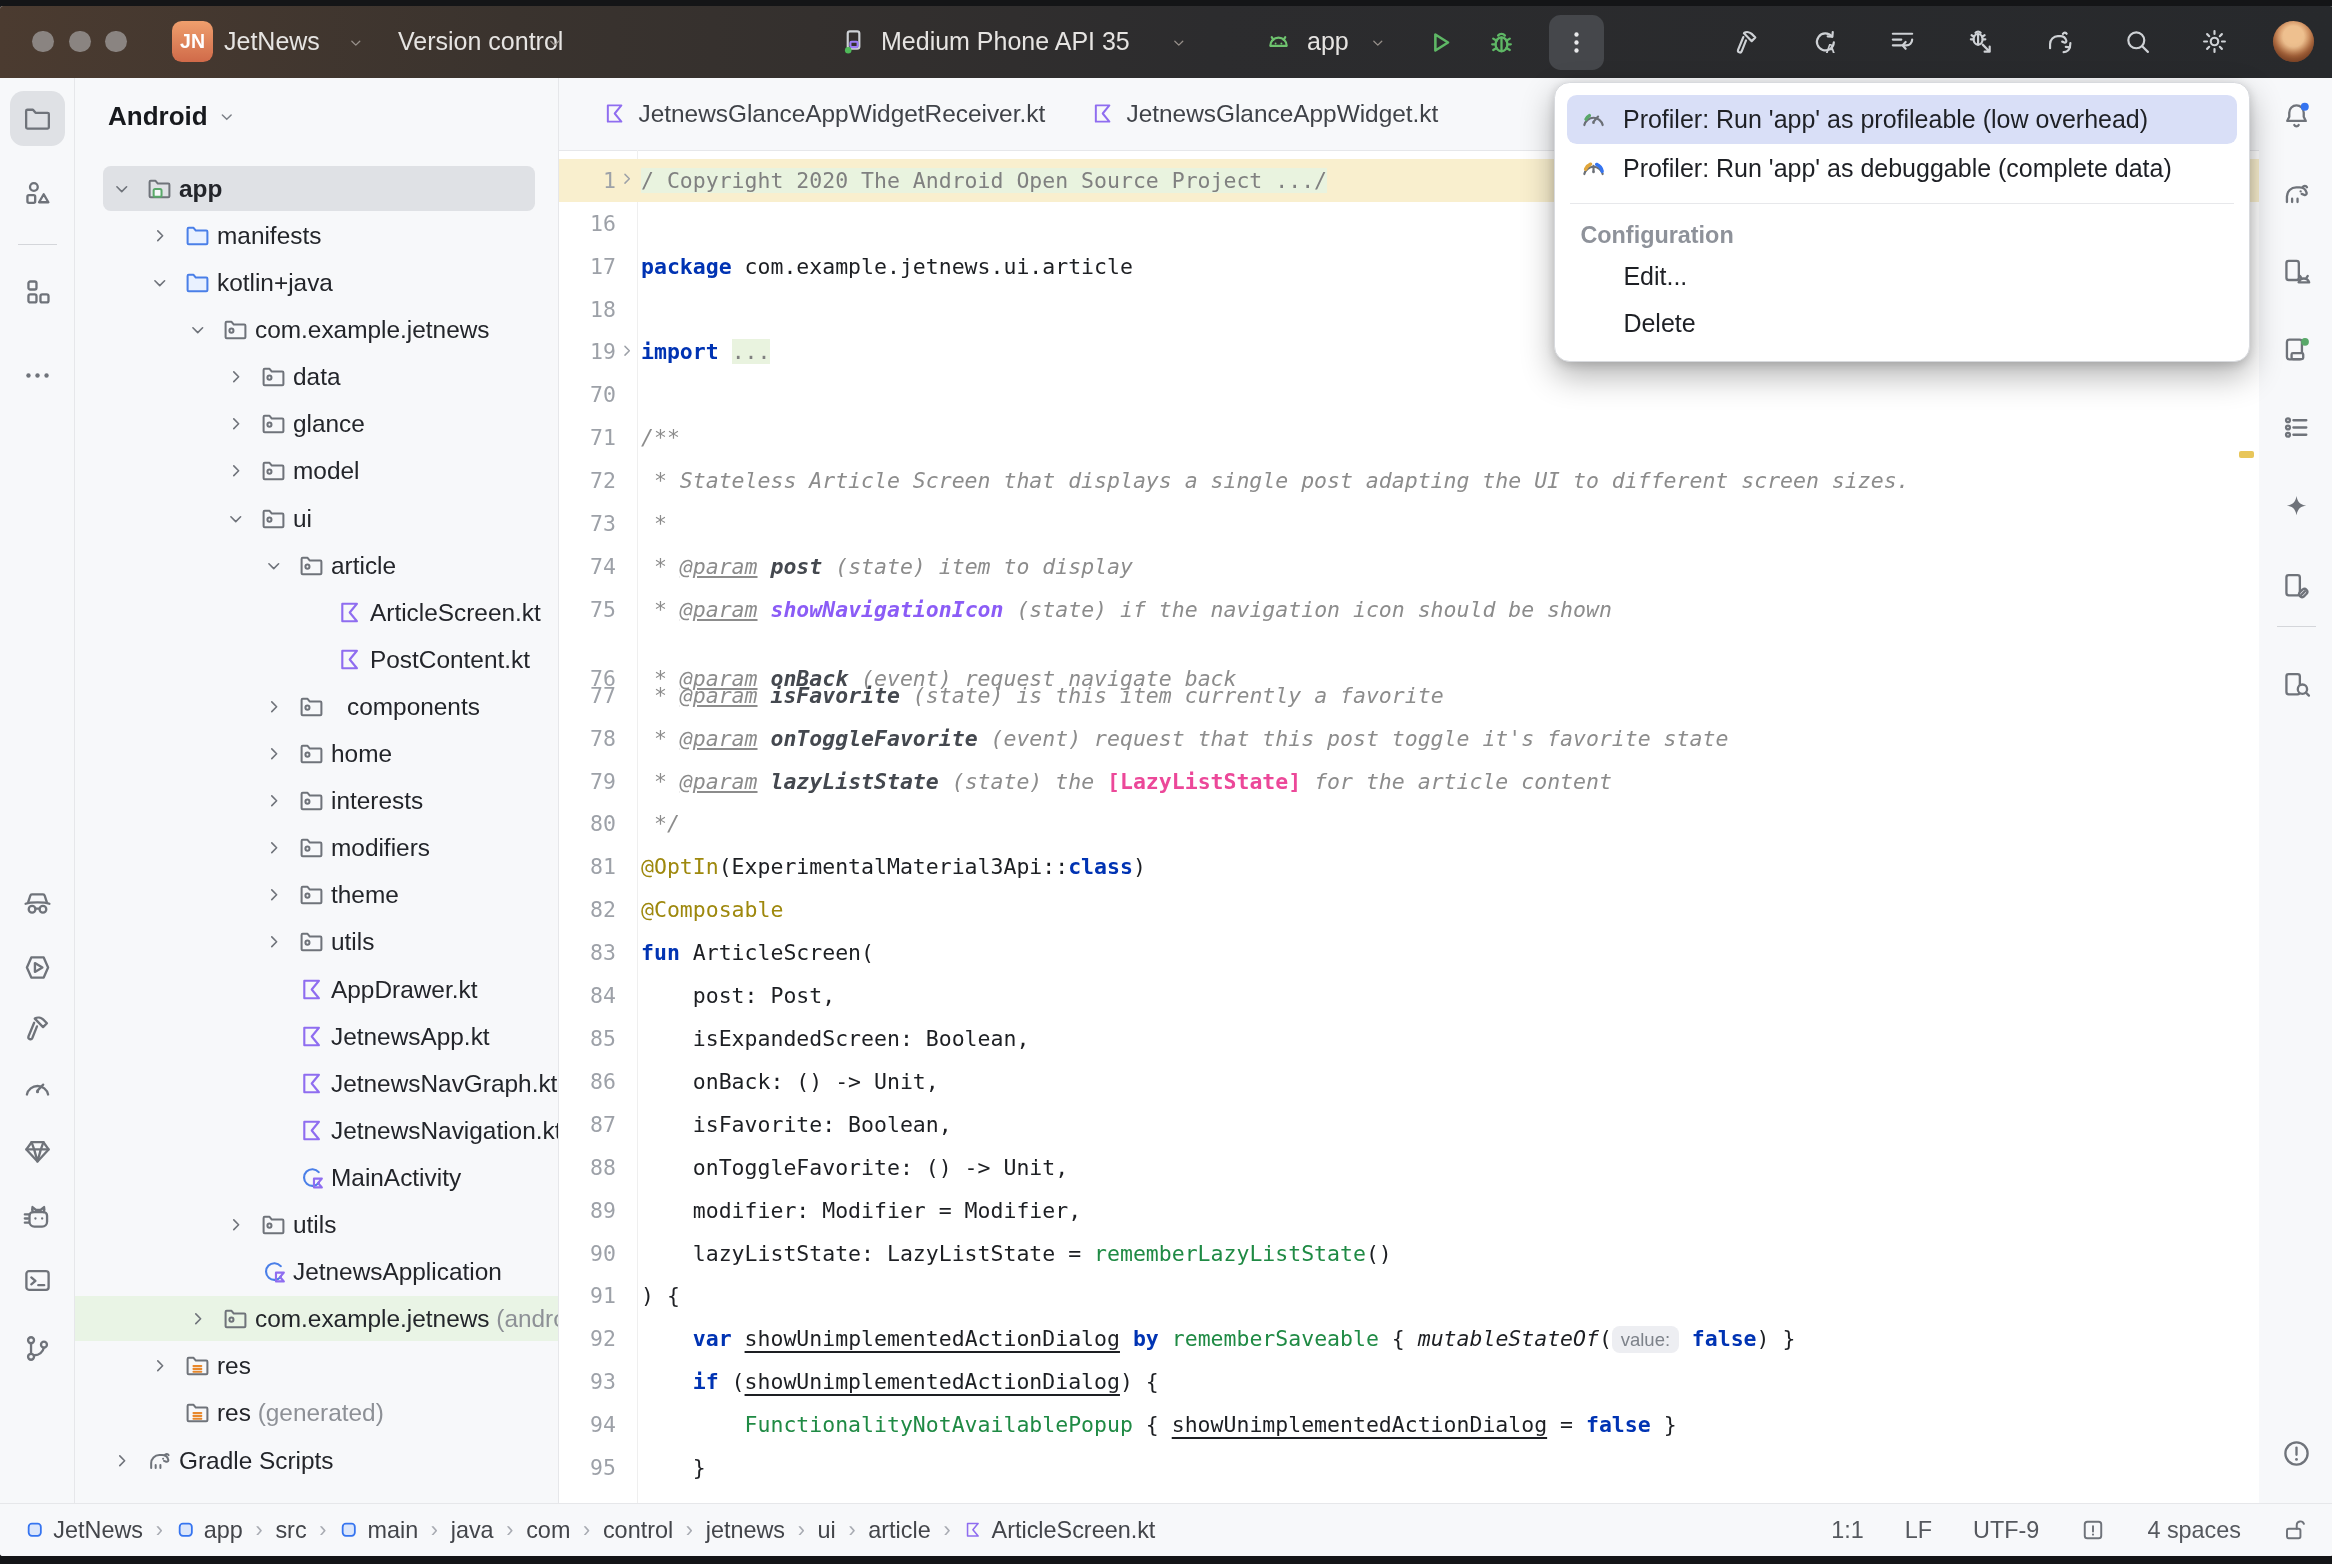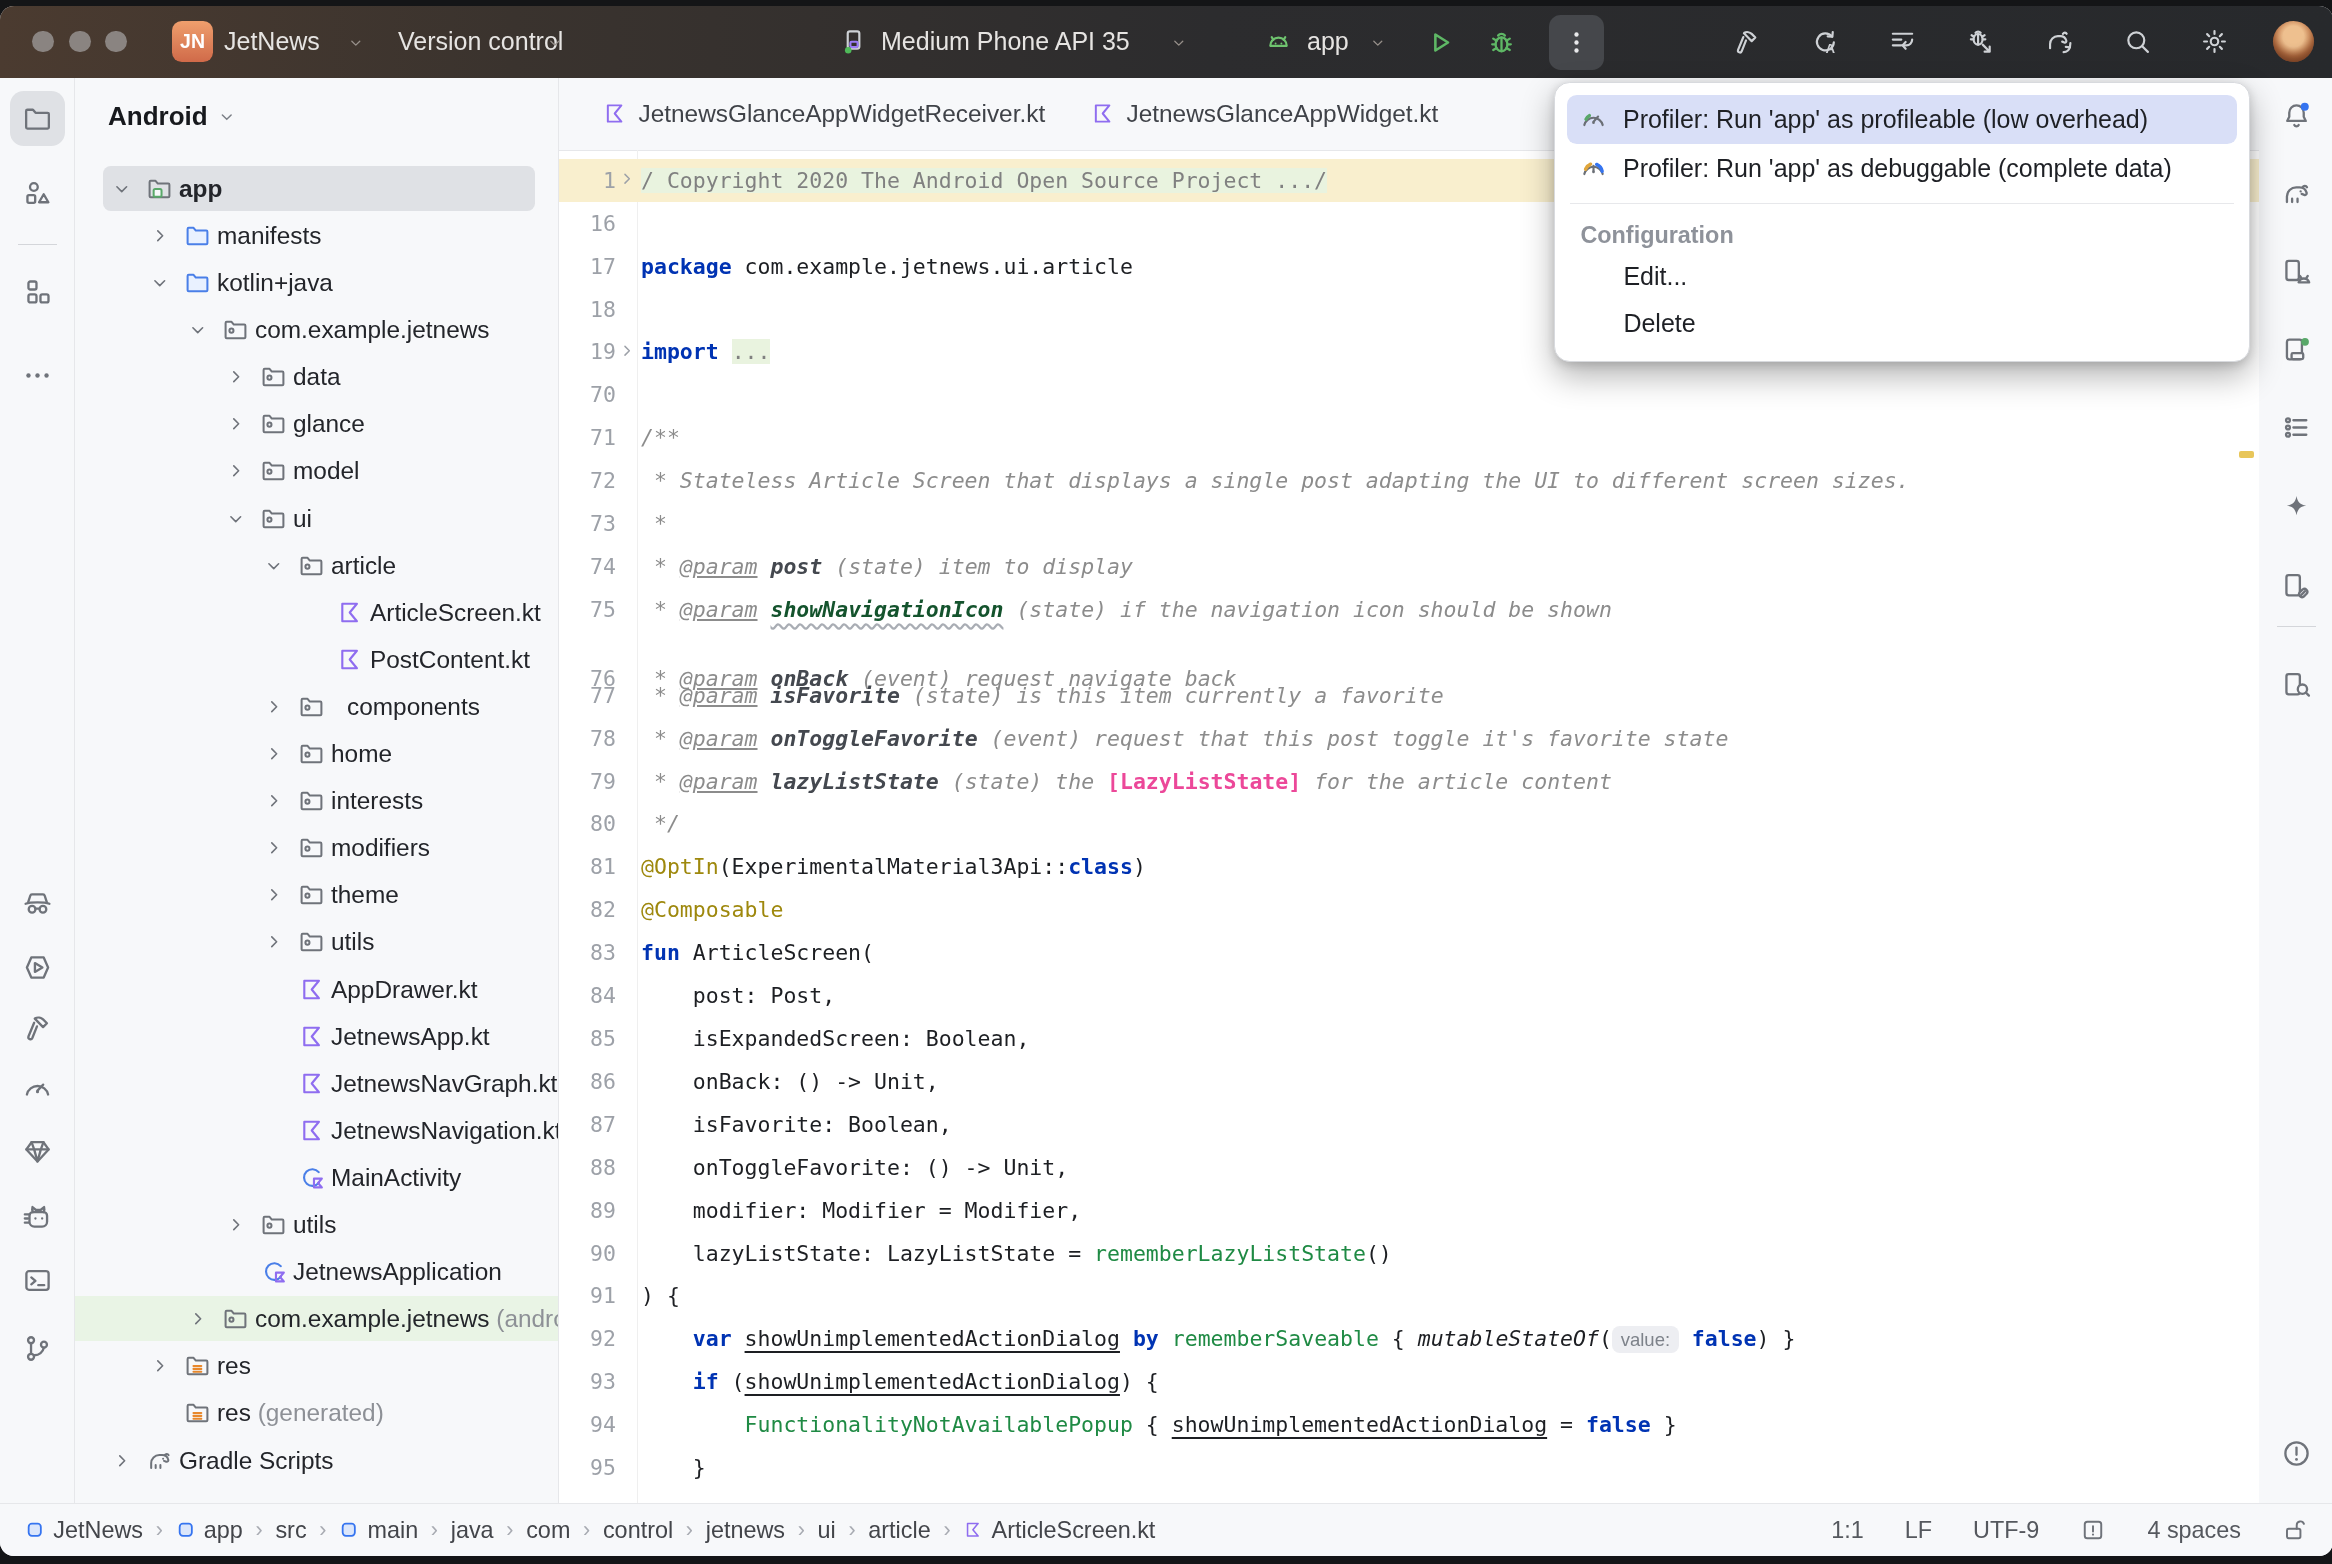--- a/index.html
+++ b/index.html
@@ -1,16 +1,16 @@
 <!DOCTYPE html>
 <html><head>
 <meta charset="utf-8">
 <style>
   html,body{margin:0;padding:0;width:2333px;height:1564px;background:#141517;font-family:"Liberation Sans",sans-serif;overflow:hidden;position:relative;}
-  .window{position:absolute;top:5.9px;left:0;right:0;bottom:7.8px;border-radius:14px;background:#f7f8fa;overflow:hidden;}
+  .window{position:absolute;top:5.9px;left:0;right:0;bottom:7.8px;border-radius:3px;background:#f7f8fa;overflow:hidden;}
   
   .titlebar{position:absolute;top:0;left:0;right:0;height:72px;background:linear-gradient(90deg,#4b3b30 0%,#3a332e 22%,#2c2c2e 52%,#27292c 100%);}
   .tl{position:absolute;top:25px;width:21.5px;height:21.5px;border-radius:50%;background:#8a8481;}
   .jn-badge{position:absolute;left:172px;top:15.6px;width:41px;height:41px;border-radius:9.8px;background:linear-gradient(180deg,#ef9f6d,#d06a49);color:#fff;font-weight:700;font-size:19.5px;display:flex;align-items:center;justify-content:center;}
   .tb-text{position:absolute;top:0;height:72px;display:flex;align-items:center;color:#e6e4e2;font-size:25px;font-weight:500;}
   .tb-chev{position:absolute;top:28px;width:17.6px;height:17.6px;color:#968f89;}
   .ic{display:inline-block;}
   .ic svg{width:100%;height:100%;display:block;}
   .tb-ic{position:absolute;top:21.5px;width:29px;height:29px;color:#ced1d5;}
   .more-btn{position:absolute;left:1549px;top:8.8px;width:55px;height:55px;border-radius:11.7px;background:#45474b;display:flex;align-items:center;justify-content:center;}
@@ -51,21 +51,21 @@
   .cl{position:absolute;left:0;right:0;height:43px;line-height:43px;font-family:"DejaVu Sans Mono","Liberation Mono",monospace;font-size:21.5px;white-space:pre;}
   .cl.l1bg{background:#f9efce;}
   .ln{position:absolute;left:0;width:57px;text-align:right;color:#9da1a8;font-size:21.5px;}
   .farrow{position:absolute;left:58px;top:10.7px;width:19.5px;height:19.5px;color:#9da1a8;}
   .ct{position:absolute;left:82px;top:0;}
   .kw{color:#0033b3;font-weight:700;}
   .pl{color:#1d1f23;}
   .cm{color:#8c8c8c;font-style:italic;}
   .dt{color:#8c8c8c;font-style:italic;text-decoration:underline;}
   .dp{color:#44484f;font-weight:700;font-style:italic;}
-  .dpw{color:#14532d;font-weight:700;font-style:italic;text-decoration:underline;text-decoration-style:wavy;text-decoration-color:#a9adb4;text-underline-offset:5.9px;}
+  .dpw{color:#8b5cf6;font-weight:700;font-style:italic;text-decoration-style:wavy;text-decoration-color:#a9adb4;text-underline-offset:5.9px;}
   .dr{color:#ec4899;font-weight:700;}
   .an{color:#9e880d;margin-top:38px;}
   .fn{color:#1f8a44;}
   .un{color:#1d1f23;text-decoration:underline;text-underline-offset:4.9px;}
   .it{color:#1d1f23;font-style:italic;}
   .fold{background:#e9f3df;color:#808080;}
   .hint{background:#edeef2;color:#7d828a;border-radius:7.8px;padding:2.9px 8.8px;font-size:18.5px;font-family:"Liberation Sans",sans-serif;}
   .scroll-tick{position:absolute;right:4.9px;top:373px;width:15.6px;height:6.8px;background:#e8c65a;border-radius:2px;z-index:5;}
   
   .status{position:absolute;left:0;right:0;bottom:0;height:53px;background:#f7f8fa;border-top:1px solid #e6e7ea;display:flex;align-items:center;padding:0 25px;box-sizing:border-box;}

